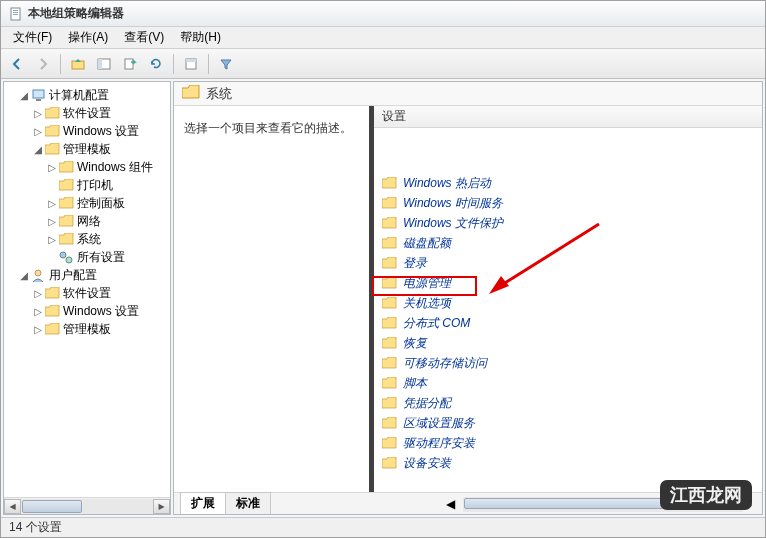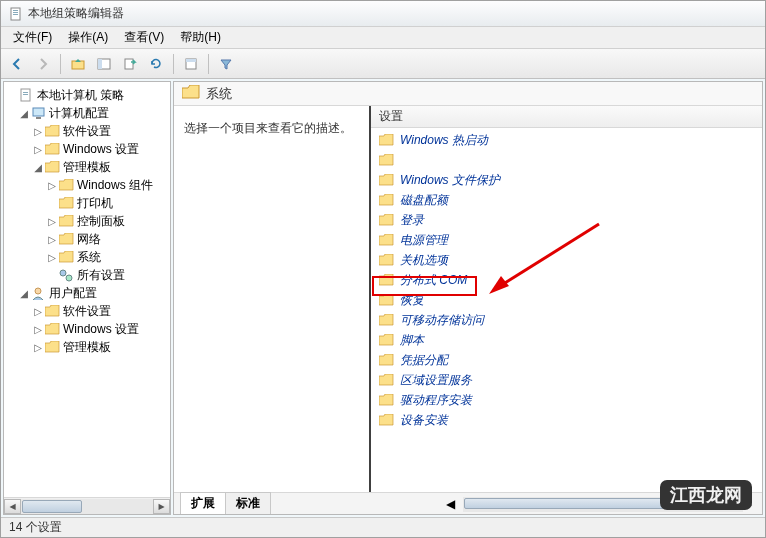--- a/index.html
+++ b/index.html
@@ -2,21 +2,21 @@
 <html><head>
 <meta charset="utf-8">
 <style>
 * { margin: 0; padding: 0; box-sizing: border-box; font-family: "Microsoft YaHei", "SimSun", sans-serif; }
 body { width: 766px; height: 538px; background: #fff; font-size: 12px; overflow: hidden; position: relative; }
 
 .window { width: 766px; height: 538px; border: 1px solid #a0a0a0; background: linear-gradient(to bottom, #e8f4f8 0%, #d4e8f0 100%); display: flex; flex-direction: column; }
 
 .titlebar { height: 26px; display: flex; align-items: center; padding: 0 8px; background: linear-gradient(to bottom, #fdfdfe, #e8ecef); border-bottom: 1px solid #d0d0d0; }
 .titlebar .doc-icon { width: 14px; height: 14px; margin-right: 5px; }
-.titlebar .title { font-size: 12px; color: #333; }
+.titlebar .title { font-size: 12px; color: #333; font-weight: bold; }
 
 .menubar { height: 22px; display: flex; align-items: center; padding: 0 4px; background: #f0f0f0; border-bottom: 1px solid #d0d0d0; }
 .menubar .menu-item { padding: 2px 8px; cursor: default; }
 
 .toolbar { height: 30px; display: flex; align-items: center; padding: 0 4px; gap: 2px; background: linear-gradient(to bottom, #f8f8f8, #e8e8e8); border-bottom: 1px solid #c0c0c0; }
 .tool-btn { width: 24px; height: 24px; display: flex; align-items: center; justify-content: center; border: 1px solid transparent; border-radius: 2px; cursor: default; }
 .tool-sep { width: 1px; height: 20px; background: #c0c0c0; margin: 0 3px; }
 
 .content { flex: 1; display: flex; background: #f0f7fa; overflow: hidden; }
 
@@ -30,21 +30,21 @@
 .folder-svg { width: 15px; height: 12px; }
 .doc-svg { width: 14px; height: 14px; }
 
 .right-pane { flex: 1; background: #fff; border: 1px solid #b8b8b8; margin: 2px 2px 2px 0; display: flex; flex-direction: column; overflow: hidden; }
 .right-header { height: 24px; display: flex; align-items: center; padding: 0 8px; border-bottom: 1px solid #d8d8d8; background: #f8f8f8; }
 .right-header .folder-big { margin-right: 6px; }
 .right-header .title { font-size: 13px; color: #333; }
 
 .right-body { flex: 1; display: flex; overflow: hidden; position: relative; }
 .desc-col { width: 195px; padding: 14px 10px; font-size: 12px; color: #333; border-right: 1px solid transparent; }
-.list-col { flex: 1; display: flex; flex-direction: column; overflow: hidden; border-left: 2px solid #404040; }
+.list-col { flex: 1; display: flex; flex-direction: column; overflow: hidden; border-left: 5px solid #404040; gap: 43px; }
 .list-header { height: 22px; display: flex; align-items: center; padding: 0 8px; border-bottom: 1px solid #d8d8d8; background: linear-gradient(to bottom,#fafafa,#eee); font-size: 12px; color: #333; }
 .list-scroll { flex: 1; overflow-y: scroll; overflow-x: hidden; padding: 2px 0; }
 .list-item { display: flex; align-items: center; height: 20px; padding: 0 8px; cursor: default; }
 .list-item .folder-svg { margin-right: 6px; }
 .list-item .label { font-size: 12px; color: #003399; font-style: italic; }
 
 .highlight-box { position: absolute; border: 2px solid #e00000; pointer-events: none; }
 .arrow-svg { position: absolute; pointer-events: none; }
 
 .tabs-row { height: 22px; display: flex; align-items: flex-end; border-top: 1px solid #d8d8d8; background: #f4f4f4; padding-left: 6px; position: relative; }
@@ -137,31 +137,20 @@
         <svg width="14" height="14" viewBox="0 0 14 14">
           <path d="M2 3 L12 3 L8 8 L8 12 L6 11 L6 8 Z" fill="#8ab8d8" stroke="#5577aa"></path>
         </svg>
       </div>
   </div>
 
   <div class="content">
 
     <div class="left-pane">
       <div class="tree">
-        <div class="tree-item" style="padding-left:0px">
-          <span class="tree-toggle"></span>
-          <span class="tree-icon">
-              <svg class="doc-svg" viewBox="0 0 14 14">
-                <rect x="2" y="1" width="9" height="12" fill="#fff" stroke="#999"></rect>
-                <rect x="4" y="4" width="5" height="1" fill="#8ab"></rect>
-                <rect x="4" y="6" width="5" height="1" fill="#8ab"></rect>
-              </svg>
-            </span>
-          <span class="tree-label">本地计算机 策略</span>
-        </div>
         <div class="tree-item" style="padding-left:12px">
           <span class="tree-toggle">◢</span>
           <span class="tree-icon">
               <svg width="15" height="13" viewBox="0 0 15 13">
                 <rect x="2" y="1" width="11" height="8" fill="#cde8f8" stroke="#5a8ab8"></rect>
                 <rect x="5" y="10" width="5" height="2" fill="#888"></rect>
               </svg>
             </span>
           <span class="tree-label">计算机配置</span>
         </div>
@@ -309,20 +298,21 @@
               <div class="list-item">
                 <svg class="folder-svg" viewBox="0 0 15 12">
                   <path d="M0 2 L5 2 L6 0 L14 0 L14 11 L0 11 Z" fill="#fce08a" stroke="#cc9933" stroke-width="0.7"></path>
                 </svg>
                 <span class="label">Windows 热启动</span>
               </div>
               <div class="list-item">
                 <svg class="folder-svg" viewBox="0 0 15 12">
                   <path d="M0 2 L5 2 L6 0 L14 0 L14 11 L0 11 Z" fill="#fce08a" stroke="#cc9933" stroke-width="0.7"></path>
                 </svg>
+                <span class="label">Windows 时间服务</span>
               </div>
               <div class="list-item">
                 <svg class="folder-svg" viewBox="0 0 15 12">
                   <path d="M0 2 L5 2 L6 0 L14 0 L14 11 L0 11 Z" fill="#fce08a" stroke="#cc9933" stroke-width="0.7"></path>
                 </svg>
                 <span class="label">Windows 文件保护</span>
               </div>
               <div class="list-item">
                 <svg class="folder-svg" viewBox="0 0 15 12">
                   <path d="M0 2 L5 2 L6 0 L14 0 L14 11 L0 11 Z" fill="#fce08a" stroke="#cc9933" stroke-width="0.7"></path>

